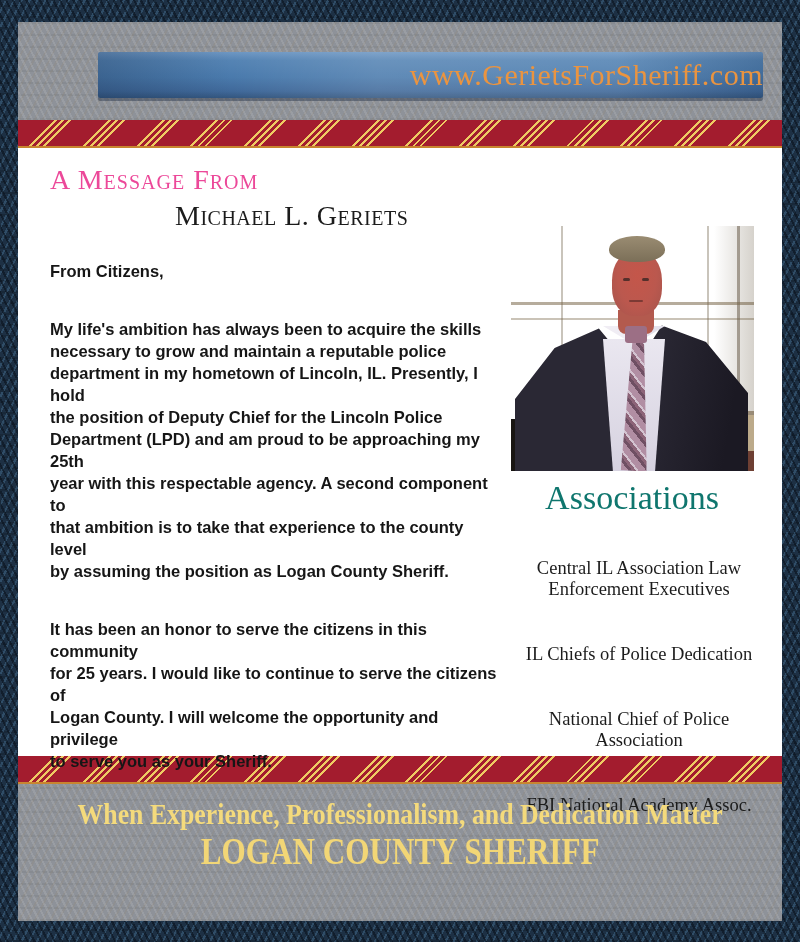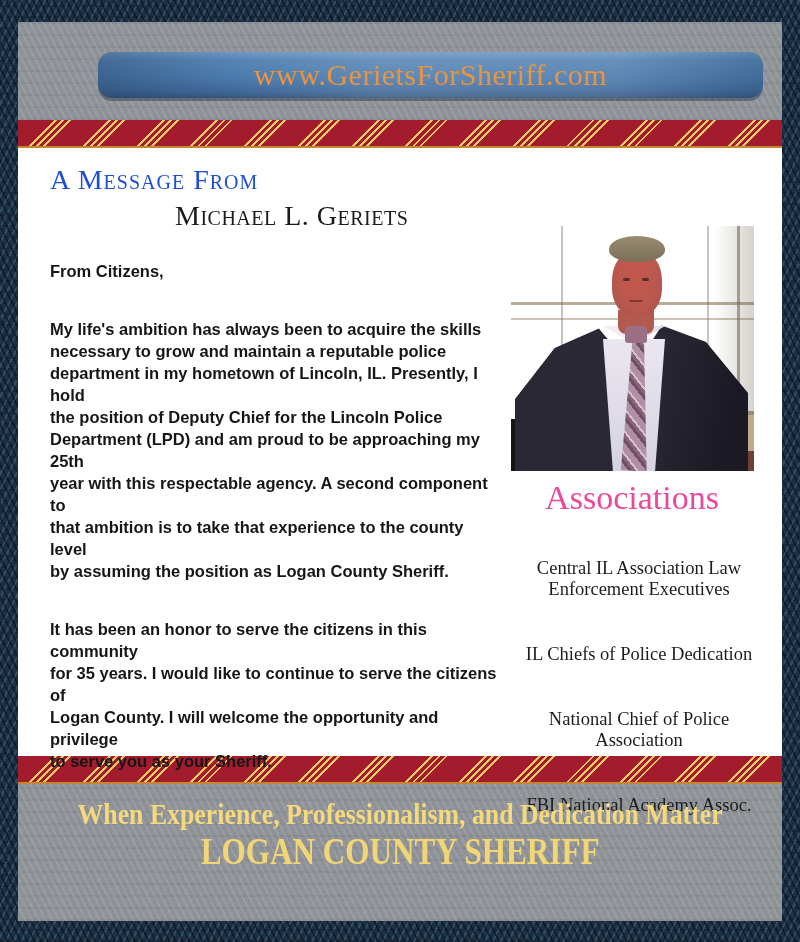--- a/index.html
+++ b/index.html
@@ -22,27 +22,27 @@
       repeating-linear-gradient(-63deg, rgba(148,128,96,.14) 0 2px, transparent 2px 7px),
       repeating-linear-gradient(0deg, rgba(0,0,0,.05) 0 2px, transparent 2px 12px);
   }
   .page{position:absolute;inset:0;}
   .content-col{position:absolute;left:18px;top:22px;width:764px;}
 
   
   .masthead{height:98px;position:relative;}
   .url-banner{
     position:absolute;left:80px;top:30px;width:665px;height:46px;
-    border-radius:14px;
+    border-radius:2px;
     background-image:
       linear-gradient(90deg, rgba(20,40,70,.28) 0, rgba(20,40,70,0) 20%,
         rgba(255,255,255,.12) 42%, rgba(255,255,255,.10) 78%, rgba(20,40,70,.18) 100%),
       linear-gradient(180deg,#6e97c3 0%,#5584b4 18%,#4a7aac 55%,#40699a 85%,#33567f 100%);
     box-shadow:0 3px 0 rgba(18,34,58,.38);
-    text-align:center;
+    text-align:right;
   }
   .url-banner .url-text{
     font-family:"Liberation Serif",serif;
     font-size:30px;line-height:46px;color:#ea9440;letter-spacing:.5px;
   }
 
   
   .ribbon{
     height:26px;
     background-color:#a31c2e;
@@ -53,21 +53,21 @@
     border-bottom:2px solid #c8852f;
   }
 
   
   .white-area{
     height:608px;background:#ffffff;box-sizing:border-box;
     padding:16px 28px 0 32px;
   }
   .message-heading{
     margin:0;font-family:"Liberation Serif",serif;font-weight:400;
-    font-variant:small-caps;font-size:28px;line-height:32px;color:#1d4ed8;
+    font-variant:small-caps;font-size:28px;line-height:32px;color:#ec4899;
     letter-spacing:1px;
   }
   .candidate-heading{
     margin:2px 0 0 125px;font-family:"Liberation Serif",serif;font-weight:400;
     font-variant:small-caps;font-size:28px;line-height:36px;color:#1b1b1b;
     letter-spacing:.5px;
   }
   .columns{display:flex;margin-top:4px;}
   .letter{
     width:452px;color:#161616;
@@ -120,21 +120,21 @@
   }
   .eye-l{left:112px;top:52px;width:7px;height:3px;background:#55302c;border-radius:2px;}
   .eye-r{left:131px;top:52px;width:7px;height:3px;background:#55302c;border-radius:2px;}
   .mouth{left:118px;top:74px;width:14px;height:2px;background:#7c3a34;border-radius:2px;}
   .hair{left:98px;top:10px;width:56px;height:26px;border-radius:50% 50% 45% 45%;
     background:linear-gradient(180deg,#9a8c72,#7b6f58);}
 
   
   .assoc-title{
     margin:10px 0 0 0;font-family:"Liberation Serif",serif;font-weight:400;
-    font-size:34px;line-height:34px;color:#ec4899;
+    font-size:34px;line-height:34px;color:#0f766e;
   }
   .assoc-list{
     list-style:none;margin:22px 0 0 0;padding:0;
     font-family:"Liberation Serif",serif;font-size:18.5px;line-height:21px;
     color:#1c1c1c;white-space:pre-line;
   }
   .assoc-list li{margin-bottom:23px;margin-left:14px;}
 
   
   .footer-panel{height:137px;text-align:center;box-sizing:border-box;padding-top:14px;}
@@ -171,21 +171,21 @@
           <p class="salutation">From Citizens,</p>
           <p>My life's ambition has always been to acquire the skills
 necessary to grow and maintain a reputable police
 department in my hometown of Lincoln, IL.  Presently, I hold
 the position of Deputy Chief for the Lincoln Police
 Department (LPD) and am proud to be approaching my 25th
 year with this respectable agency.  A second component to
 that ambition is to take that experience to the county level
 by assuming the position as Logan County Sheriff.</p>
           <p>It has been an honor to serve the citizens in this community
-for 35 years. I would like to continue to serve the citizens of
+for 25 years. I would like to continue to serve the citizens of
 Logan County. I will welcome the opportunity and privilege
 to serve you as your Sheriff.</p>
           
           
         </div>
 
         <aside class="right-col">
           <figure class="portrait" title="Candidate in dark suit, light shirt, and striped tie standing before a beige paneled wall">
             <div class="wall"></div>
             <div class="seam-a"></div>

